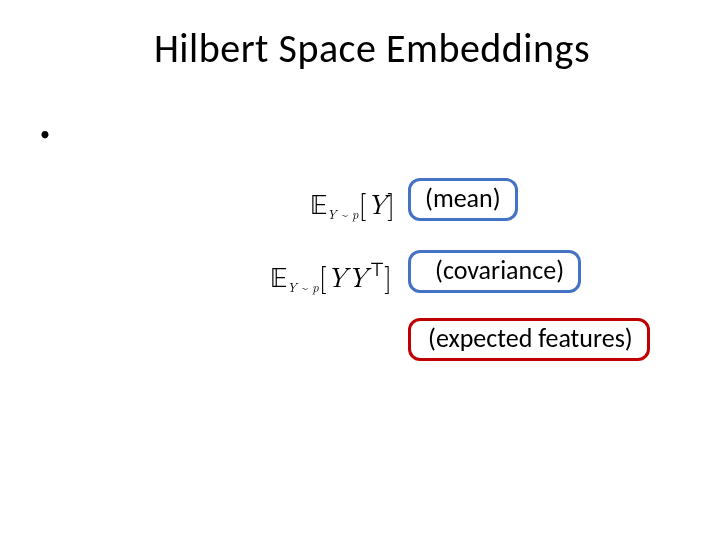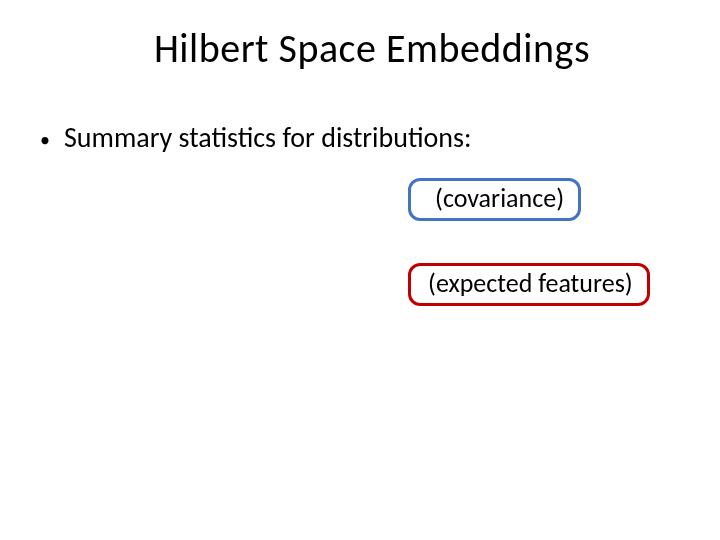--- a/index.html
+++ b/index.html
@@ -94,26 +94,30 @@
 </head>
 <body>
 
 <div class="slide">
 
   <div class="title">Hilbert Space Embeddings</div>
 
   <div class="body">
     <div class="bullet-row">
       <span class="bullet-dot">•</span>
-      <span>Summary statistics for distributions:</span>
     </div>
   </div>
 
   <div class="eq-area">
     <div class="eq-row">
+      <span class="eq" style="left: auto; right: 325px; top: 12px;"><span class="bb">𝔼</span><sub><span class="it small">Y</span><span class="small"> ~ </span><span class="it small">p</span></sub>[<span class="it">Y</span>]</span>
+      <span class="tag tag-blue" style="left: 408px; top: 8px;">(mean)</span>
+    </div>
+    <div class="eq-row">
+      <span class="eq" style="left: auto; right: 328px; top: 12px;"><span class="bb">𝔼</span><sub><span class="it small">Y</span><span class="small"> ~ </span><span class="it small">p</span></sub>[<span class="it">Y</span><span class="it">Y</span><span class="supT">⊤</span>]</span>
       <span class="tag tag-blue" style="left: 408px; top: 8px; padding-left: 24px;">(covariance)</span>
     </div>
     <div class="eq-row">
-      <span class="tag tag-red" style="left: 408px; top: 21px; padding-left: 17px;">(expected features)</span>
+      <span class="tag tag-red" style="left: 408px; top: 4px; padding-left: 17px;">(expected features)</span>
     </div>
   </div>
 
 </div>
 
 </body></html>

